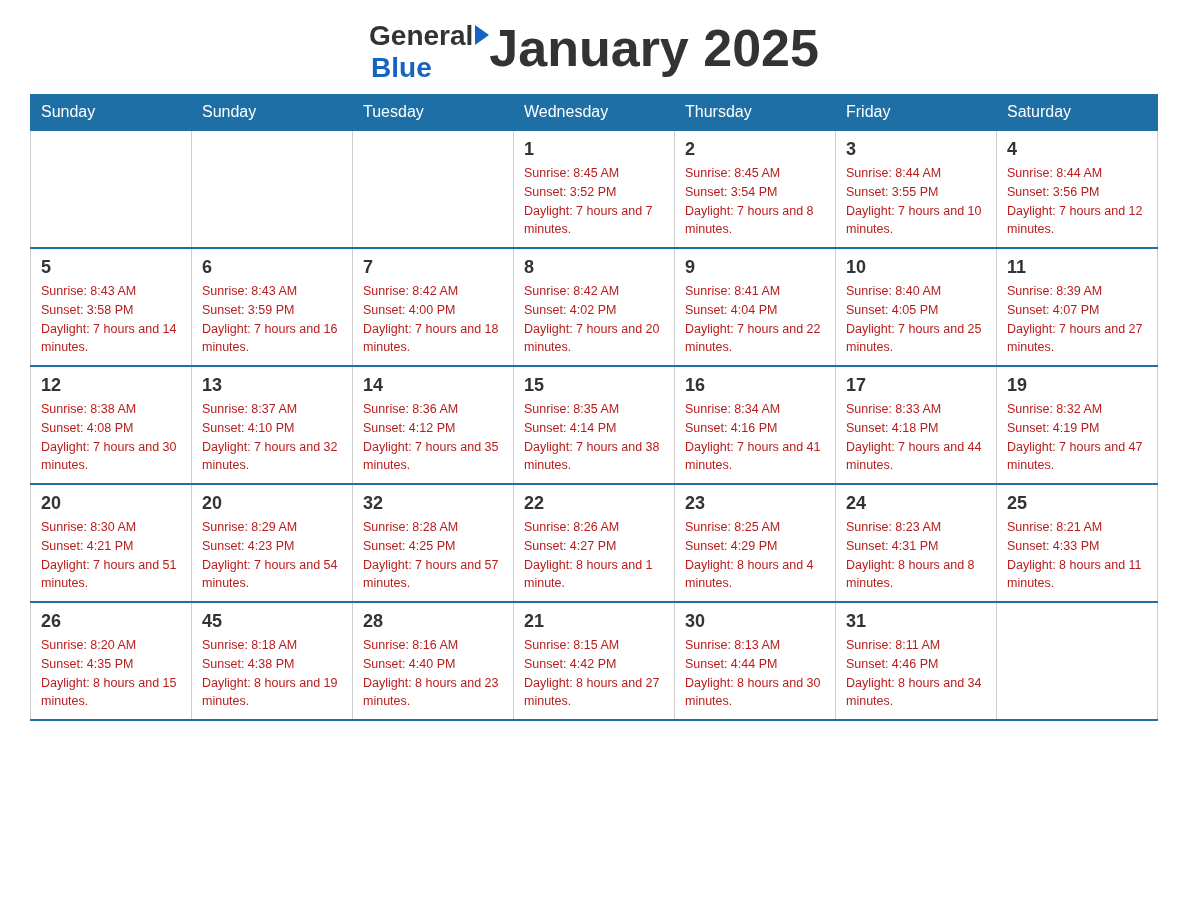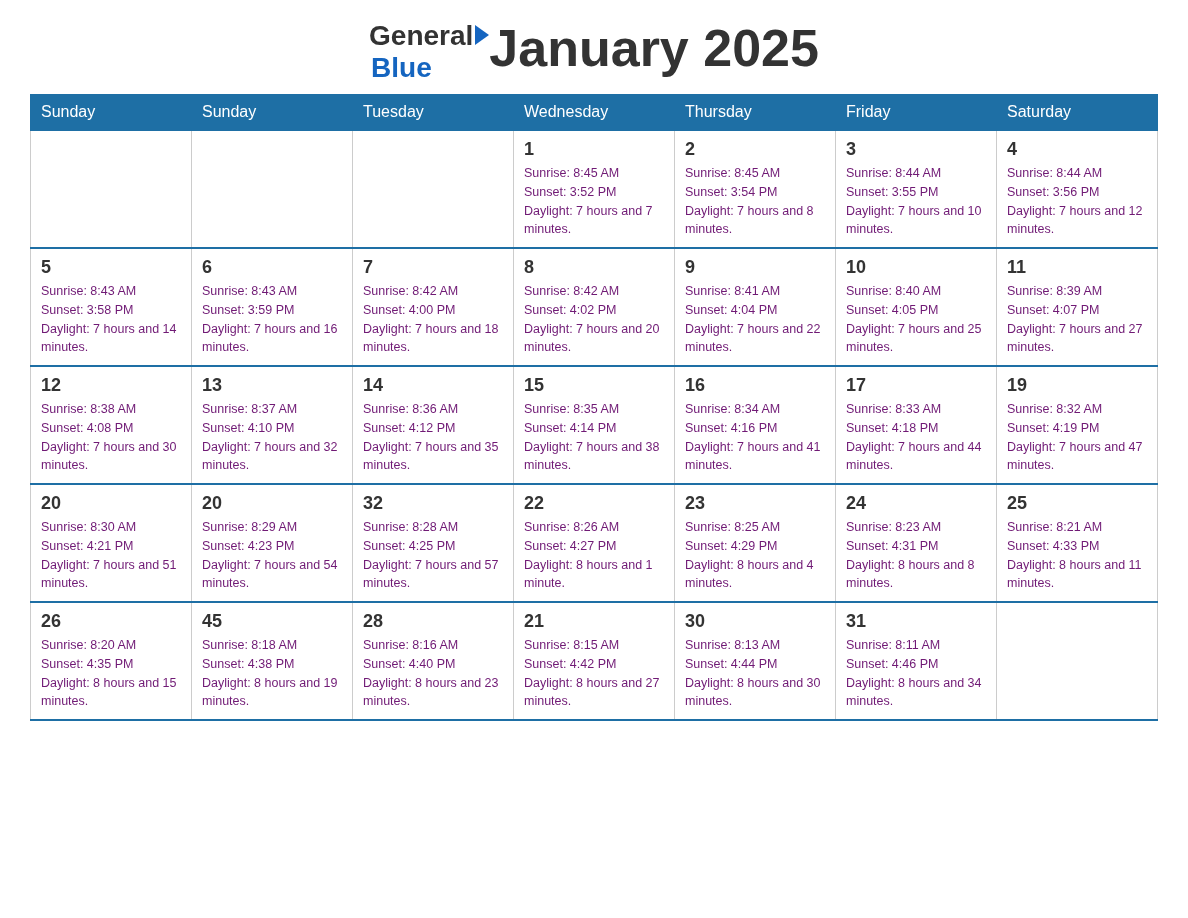--- a/index.html
+++ b/index.html
@@ -75,21 +75,21 @@
       border-bottom: 2px solid #1e6fa5;
     }
     .day-number {
       font-size: 18px;
       font-weight: bold;
       color: #333;
       margin-bottom: 4px;
     }
     .day-info {
       font-size: 12.5px;
-      color: #701a75;
+      color: #b91c1c;
       line-height: 1.5;
     }
     .empty-cell {
       background: #fff;
     }
     .logo-container {
       display: flex;
       flex-direction: column;
     }
     .logo-line1 {

